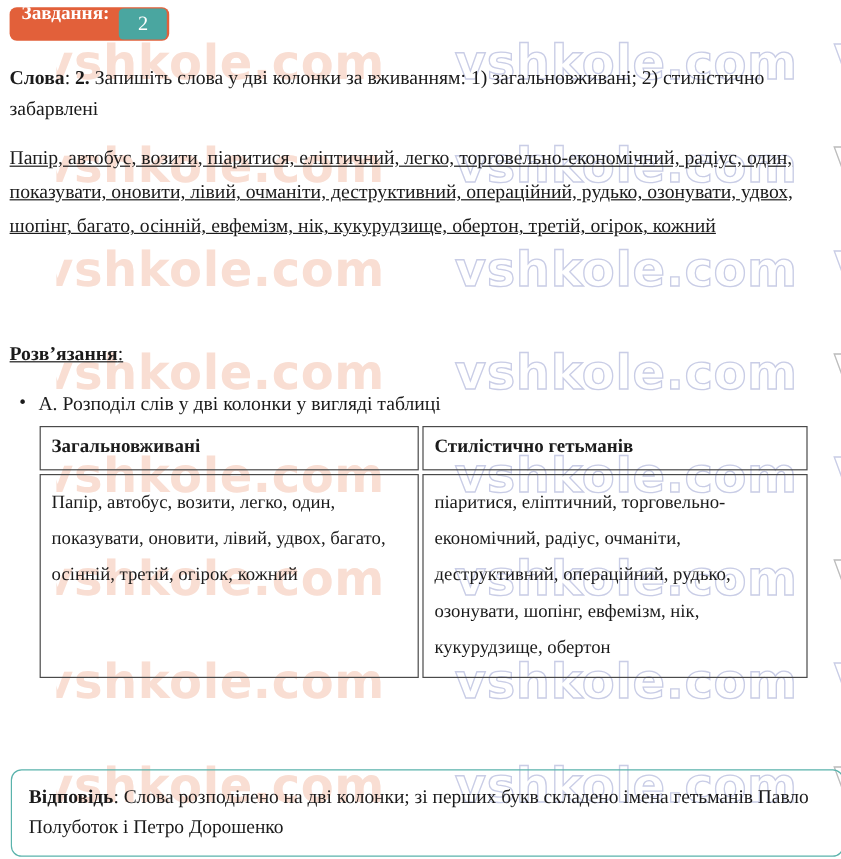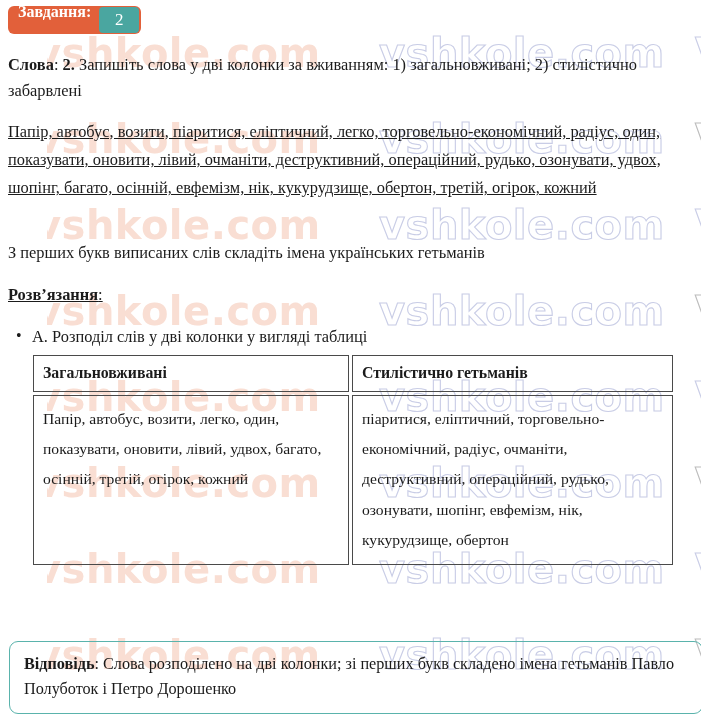--- a/index.html
+++ b/index.html
@@ -147,21 +147,20 @@
     <span class="badge-label">Завдання:</span>
     <span class="badge-num">2</span>
   </div>
 
   <div class="para" id="condition">
     <span class="b">Слова</span><span>: </span><span class="b">2. </span><span>Запишіть слова у дві колонки за вживанням: 1) загальновживані; 2) стилістично забарвлені</span>
   </div>
 
   <div class="para" id="wordlist">Папір, автобус, возити, піаритися, еліптичний, легко, торговельно-економічний, радіус, один, показувати, оновити, лівий, очманіти, деструктивний, операційний, рудько, озонувати, удвох, шопінг, багато, осінній, евфемізм, нік, кукурудзище, обертон, третій, огірок, кожний</div>
 
-  <div class="para" id="hetman-line">З перших букв виписаних слів складіть імена українських гетьманів</div>
 
   <div class="para" id="solution-head">
     <span class="b">Розв’язання</span><span>:</span>
   </div>
 
   <div class="bullet-item" id="bullet-a">А. Розподіл слів у дві колонки у вигляді таблиці</div>
 
   <table id="words-table">
     <thead>
       <tr>

